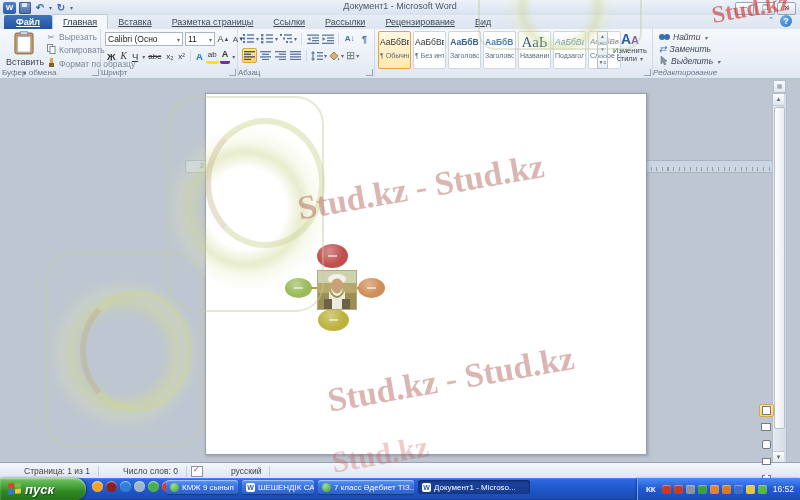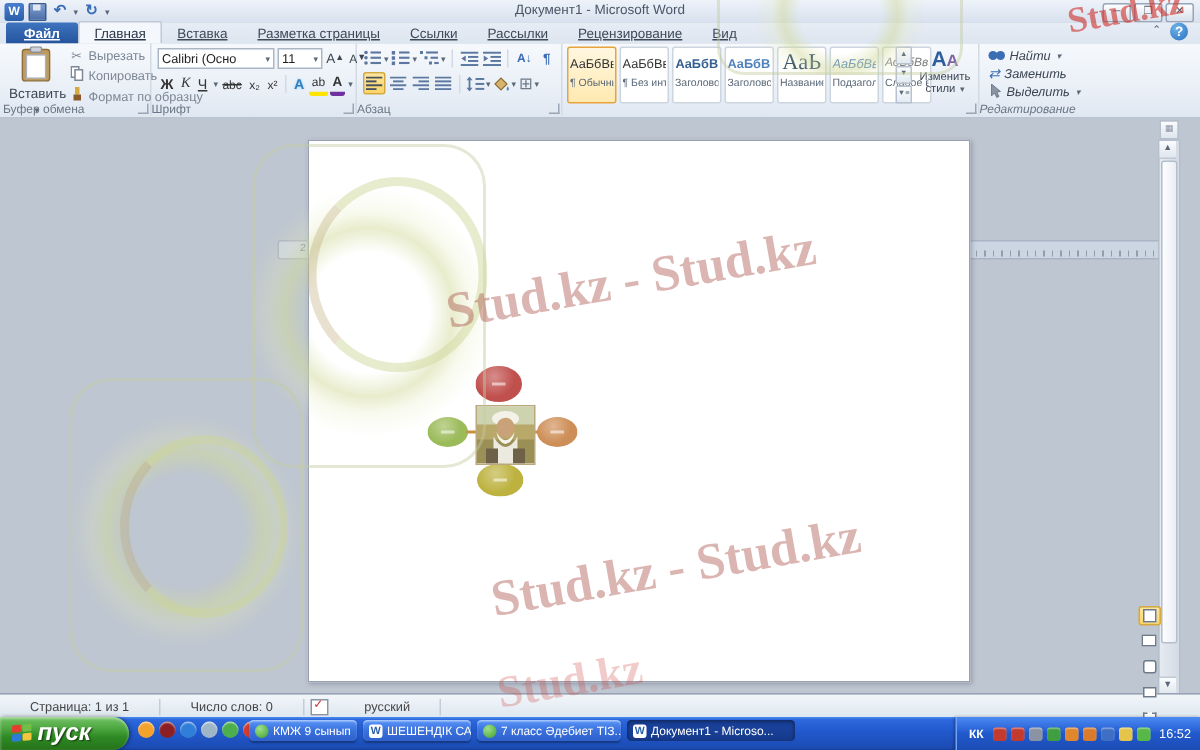--- a/index.html
+++ b/index.html
@@ -138,42 +138,42 @@
   #scr-thumb{position:absolute;left:1px;top:13px;width:9px;height:320px;background:linear-gradient(to right,#fdfdfe,#e9eef4);
     border:1px solid #b5bfcc;border-radius:2px;}
   #ruler-toggle{position:absolute;right:14px;top:1px;width:11px;height:11px;
     background:linear-gradient(#fbfcfd,#dfe6ee);border:1px solid #b5bfcc;font-size:6px;color:#8a94a4;
     text-align:center;line-height:10px;}
 
   
   #statusbar{position:absolute;left:0;top:462px;width:800px;height:16px;
     background:linear-gradient(#f2f6fa,#dde6ef);border-top:1px solid #98a4b5;
     display:flex;align-items:center;font-size:8.5px;color:#444;}
-  .st-item{padding:0 20px;border-right:1px solid #c3ccd8;height:11px;line-height:11px;}
+  .st-item{padding:0 8px;border-right:1px solid #c3ccd8;height:11px;line-height:11px;margin-left:16px;}
   #spell-icon{width:10px;height:9px;background:#fff;border:1px solid #8a94a4;position:relative;margin:0 4px;}
   #spell-icon:before{content:"✓";position:absolute;left:1px;top:-2px;color:#c33;font-size:8px;}
   #st-right{margin-left:auto;display:flex;align-items:center;gap:4px;padding-right:6px;flex-direction:column;}
   .viewbtn{width:13px;height:11px;border:1px solid transparent;border-radius:2px;
     display:inline-flex;align-items:center;justify-content:center;}
   .viewbtn span{display:block;width:7px;height:7px;border:1px solid #6e7b8a;background:#fff;}
   .viewbtn.hl{background:linear-gradient(#ffe69b,#fcd468);border:1px solid #d5a940;}
   #zoom-slider{width:50px;height:2px;background:#aab4c2;position:relative;margin:0 3px;}
   #zoom-thumb{position:absolute;left:22px;top:-4px;width:7px;height:9px;background:linear-gradient(#fdfdfe,#dbe3ec);
     border:1px solid #8a94a4;border-radius:1px;}
   .zbtn{width:11px;height:11px;border:1px solid #a8b2c0;border-radius:50%;background:linear-gradient(#fdfdfe,#e2e9f1);
     font-size:9px;line-height:9px;text-align:center;color:#4a5668;}
 
   
   #taskbar{position:absolute;left:0;top:478px;width:800px;height:22px;
     background:linear-gradient(#4b8bf5 0%,#2d68dd 8%,#2159cd 45%,#1c4cb4 92%,#16409c 100%);}
   #startbtn{position:absolute;left:0;top:0;width:86px;height:22px;border-radius:0 11px 11px 0;
     background:linear-gradient(#73c465 0%,#47a23a 40%,#2f8a25 60%,#257318 100%);
     box-shadow:inset 0 1px 2px rgba(255,255,255,.5),1px 0 3px rgba(0,0,0,.4);
     display:flex;align-items:center;gap:4px;padding-left:8px;box-sizing:border-box;}
-  #startbtn .lbl{color:#fff;font-size:16px;font-weight:bold;font-style:italic;text-shadow:1px 1px 1px rgba(0,0,0,.5);}
+  #startbtn .lbl{color:#fff;font-size:13px;font-weight:bold;font-style:italic;text-shadow:1px 1px 1px rgba(0,0,0,.5);}
   #winflag{width:13px;height:12px;display:grid;grid-template-columns:6px 6px;grid-template-rows:5px 5px;gap:1px;transform:skewY(-6deg);}
   #winflag i{border-radius:1px;}
   #winflag i:nth-child(1){background:#e33f2e}#winflag i:nth-child(2){background:#71bf44}
   #winflag i:nth-child(3){background:#2f7cd6}#winflag i:nth-child(4){background:#f3c63f}
   #quicklaunch{position:absolute;left:92px;top:3px;display:flex;align-items:center;gap:3px;}
   .ql-ico{width:11px;height:11px;border-radius:50%;box-shadow:inset 0 1px 1px rgba(255,255,255,.6);}
   #ql-more{color:#cfe0ff;font-size:8px;margin-left:1px;}
   #taskbtns{position:absolute;left:166px;top:2px;display:flex;gap:4px;}
   .taskbtn{height:14px;width:72px;border-radius:3px;display:flex;align-items:center;gap:3px;
     padding:0 4px;box-sizing:border-box;background:linear-gradient(#5a95f8,#3a71dd 50%,#2e61cd);

